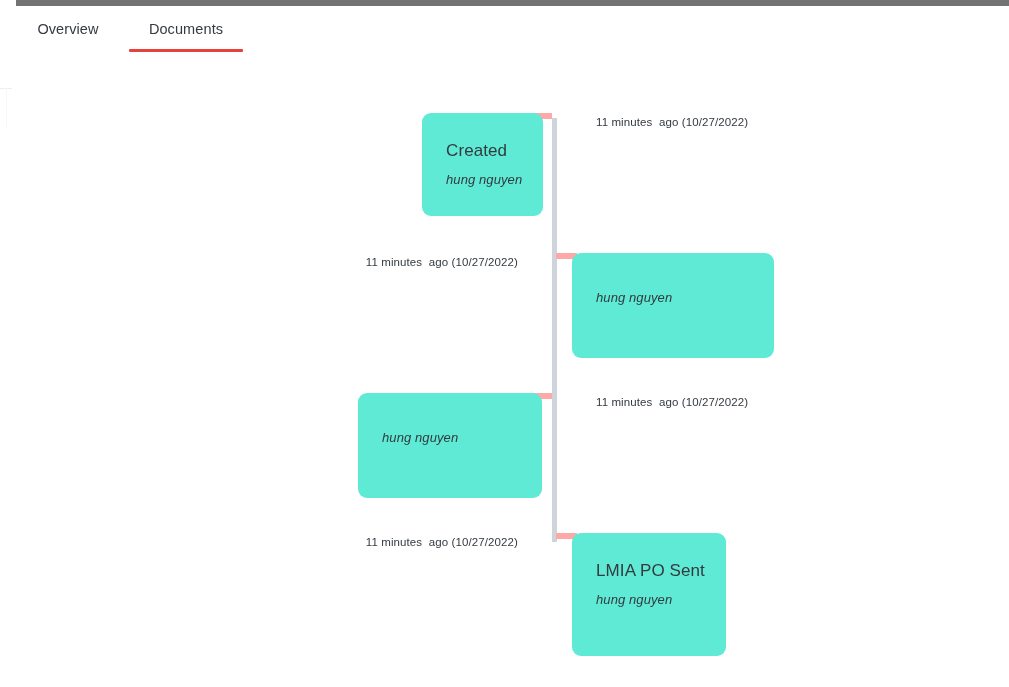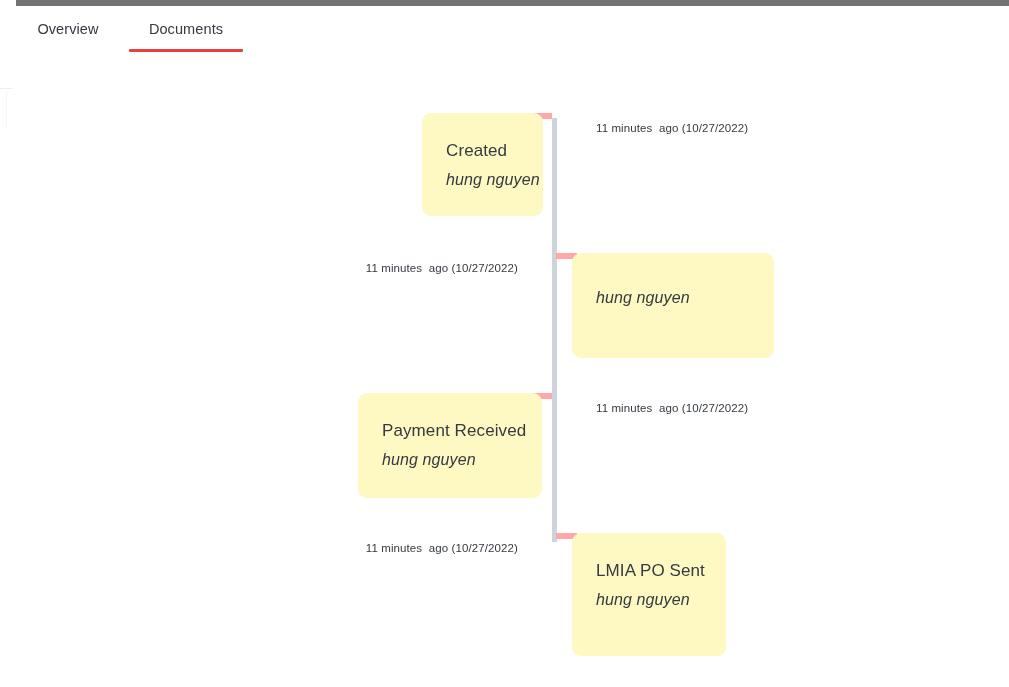--- a/index.html
+++ b/index.html
@@ -120,58 +120,58 @@
     width: 21px;
     height: 6px;
     background: #ffa8a8;
   }
   .stub-left  { left: 531px; }   
   .stub-right { left: 556px; }   
 
   
   .card {
     position: absolute;
-    background: #fef9c3;
+    background: #5eead4;
     border-radius: 9px;
     padding: 0;
   }
   .card-inner {
     position: absolute;
     left: 24px;
     top: 27px;
     right: 10px;
   }
   .card-title {
     font-size: 17px;
     line-height: 22px;
     color: #343a40;
     font-weight: 400;
     letter-spacing: 0.1px;
     white-space: nowrap;
   }
   .card-user {
     margin-top: 9px;
-    font-size: 16px;
+    font-size: 13px;
     line-height: 17px;
     font-style: italic;
     color: #343a40;
     letter-spacing: 0.1px;
     white-space: nowrap;
   }
 
   
   .card-1 { left: 422px; top: 8px;  width: 121px; height: 103px; }
   .card-2 { left: 572px; top: 8px;  width: 202px; height: 105px; }
   .card-3 { left: 358px; top: 8px;  width: 184px; height: 105px; }
   .card-4 { left: 572px; top: 8px;  width: 154px; height: 123px; }
 
   
   .stamp {
     position: absolute;
-    top: 16px;
+    top: 10px;
     font-size: 11.5px;
     line-height: 15px;
     color: #343a40;
     letter-spacing: 0.1px;
     white-space: pre;
   }
   .stamp-right { left: 596px; text-align: left; }
   .stamp-left  { left: 330px; width: 188px; text-align: right; }
 </style>
 </head>
@@ -219,21 +219,20 @@
         <div class="card-user">hung nguyen</div>
       </div>
     </div>
     <div class="stamp stamp-left">11 minutes  ago (10/27/2022)</div>
   </div>
 
   <div class="row row-3">
     <div class="stub stub-left"></div>
     <div class="card card-3">
       <div class="card-inner">
-        <div class="card-title">Payment Received</div>
         <div class="card-user">hung nguyen</div>
       </div>
     </div>
     <div class="stamp stamp-right">11 minutes  ago (10/27/2022)</div>
   </div>
 
   <div class="row row-4">
     <div class="stub stub-right"></div>
     <div class="card card-4">
       <div class="card-inner">

